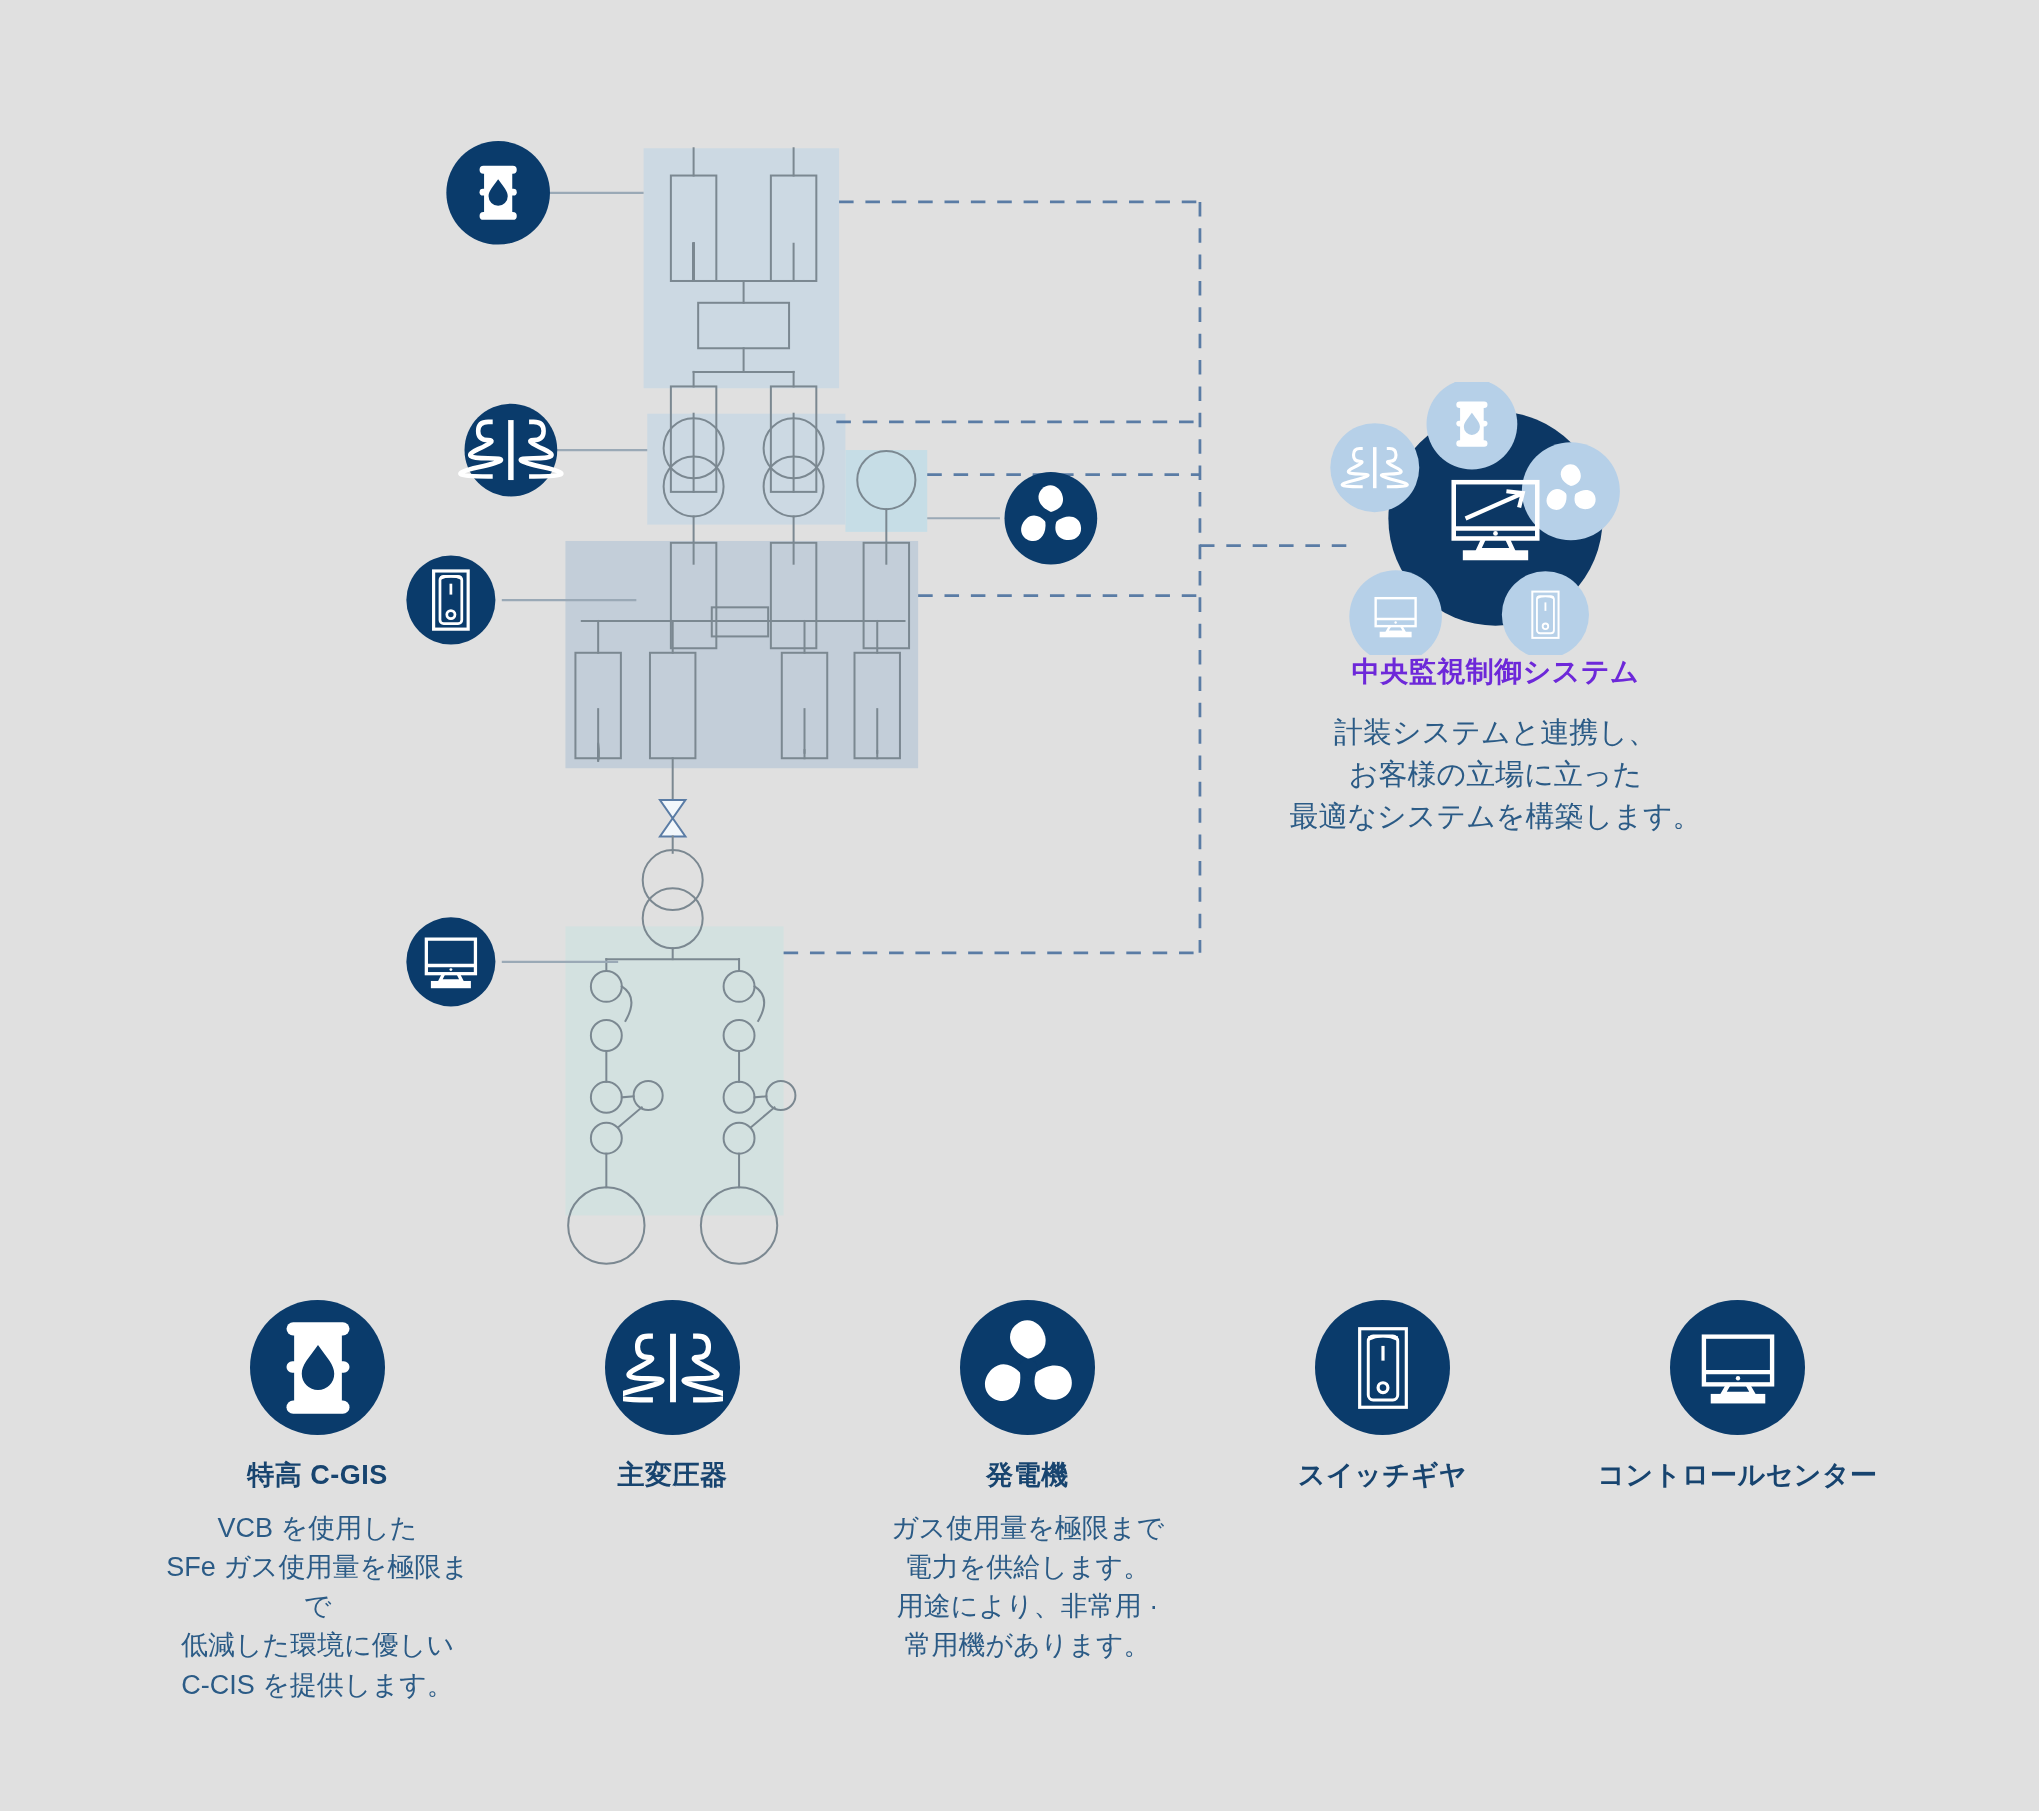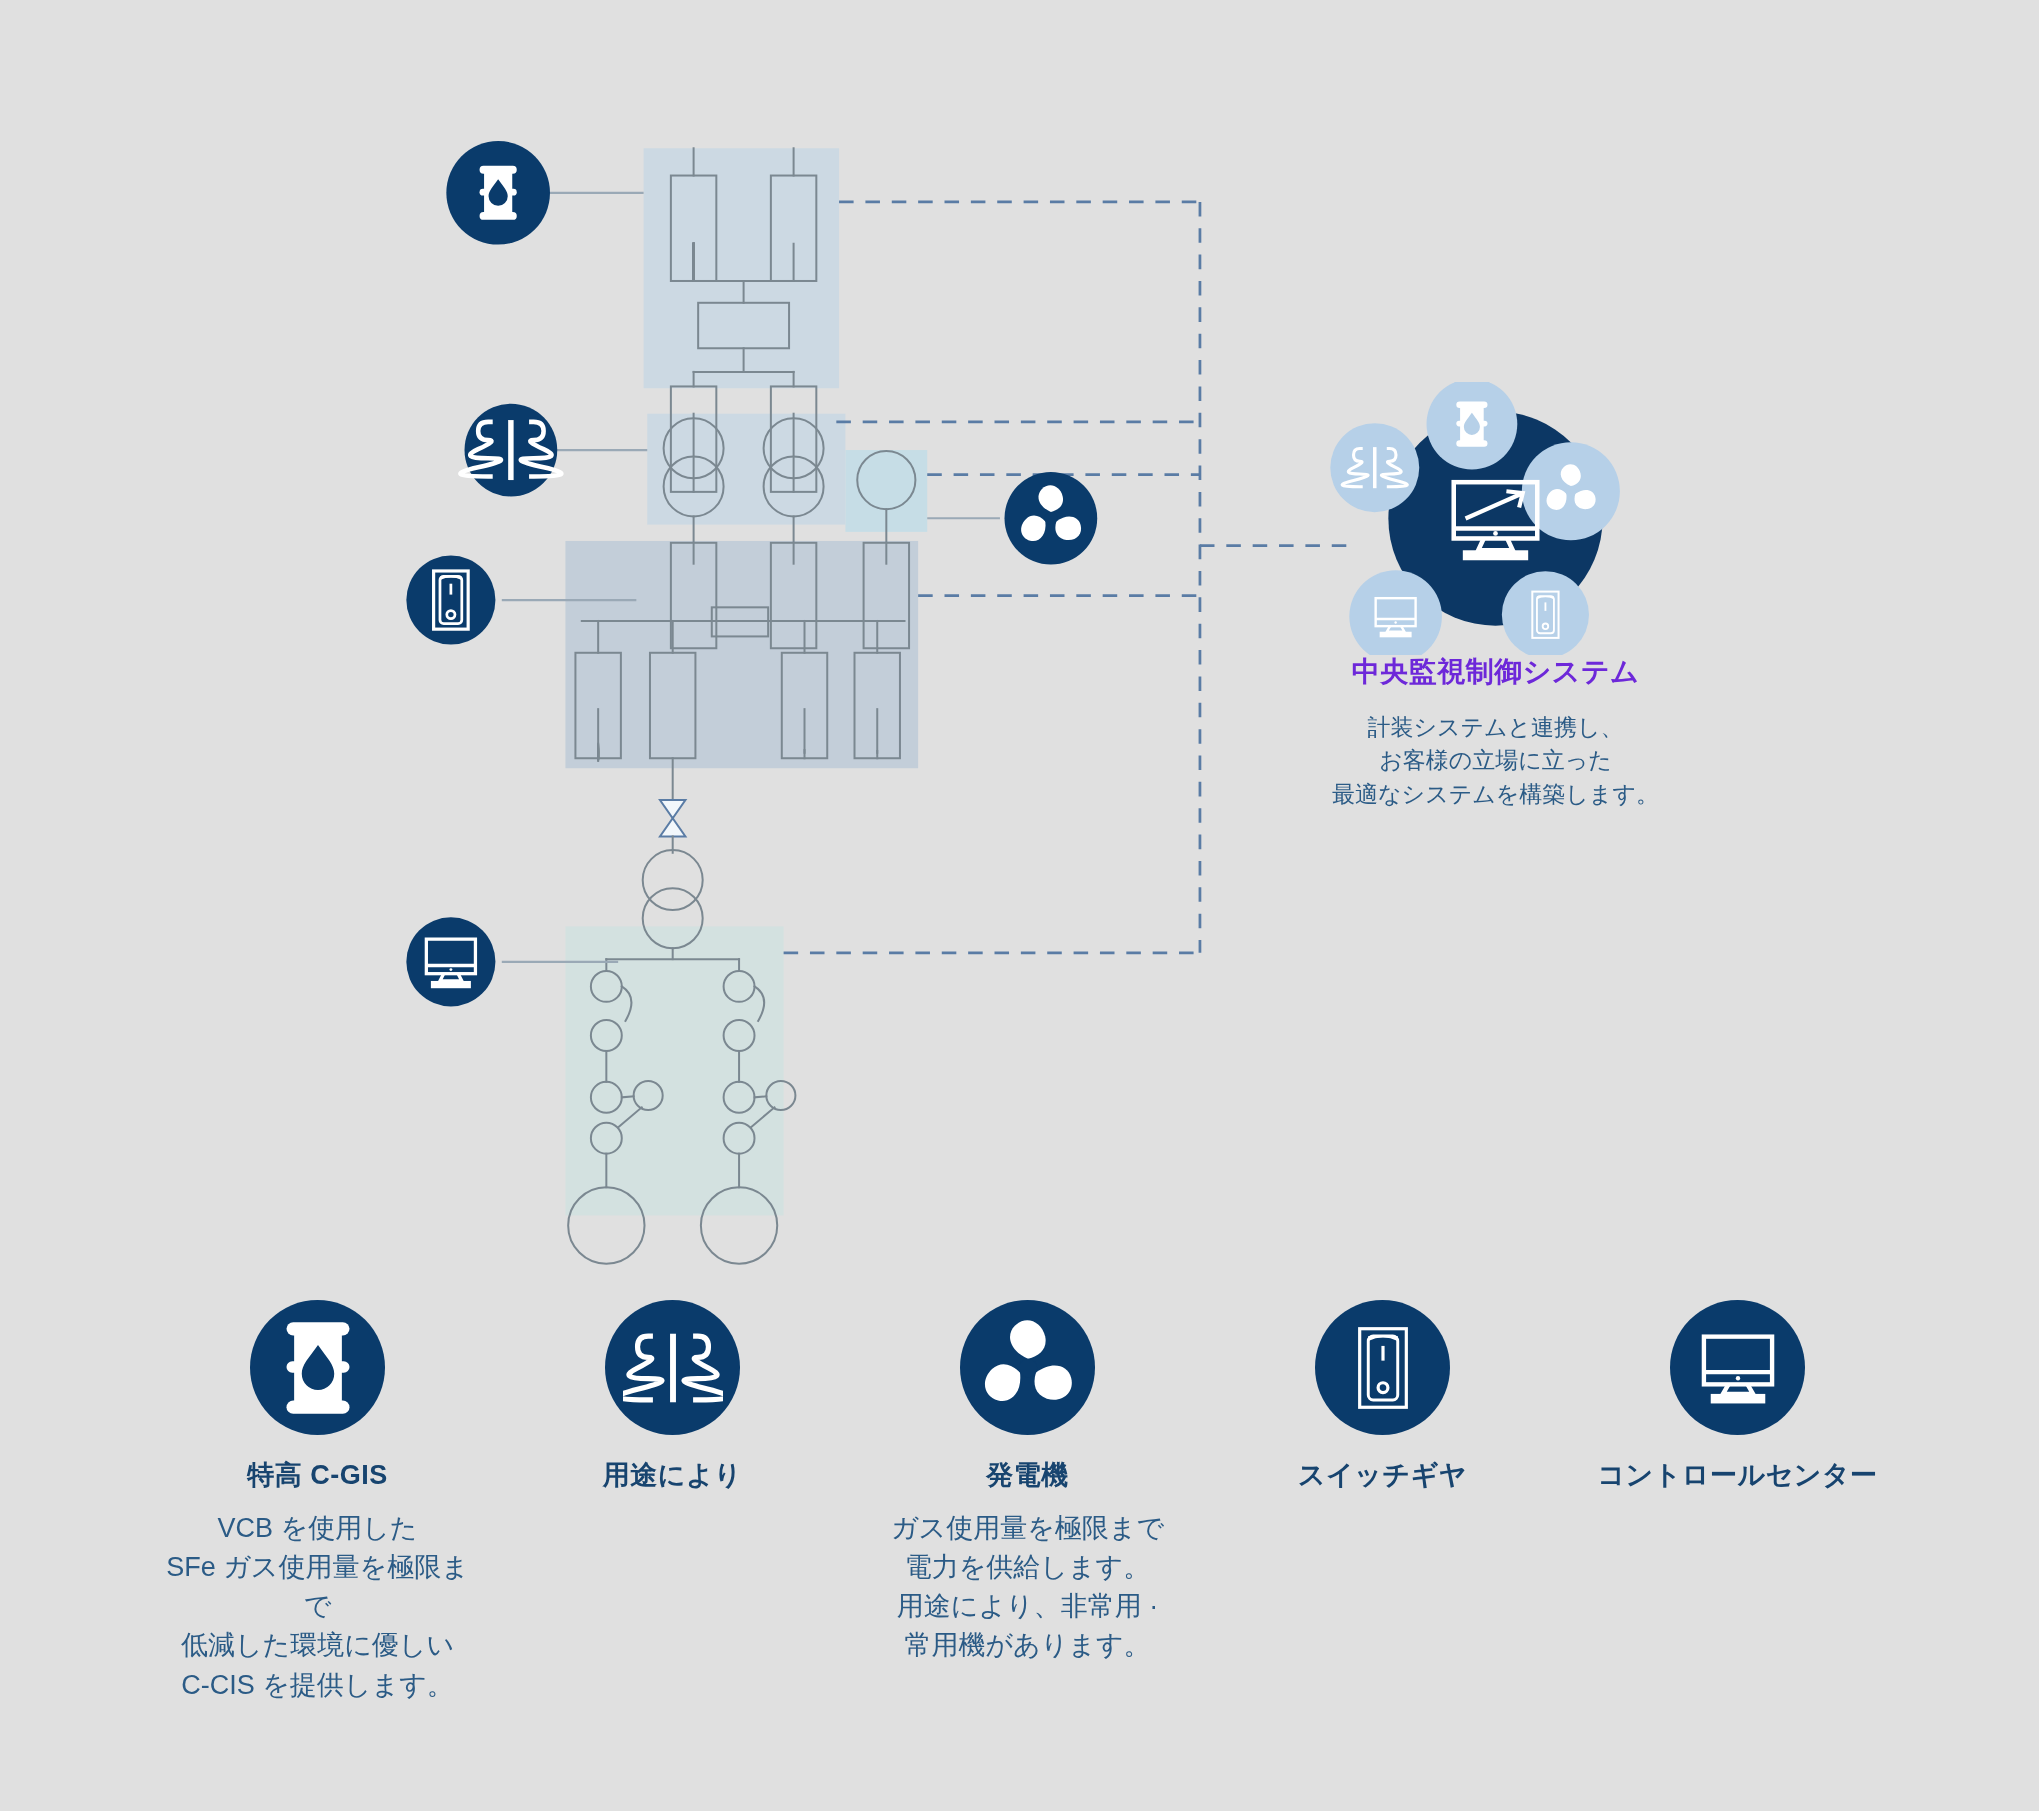--- a/index.html
+++ b/index.html
@@ -35,21 +35,21 @@
     line-height:1.45;white-space:pre-line;
   }
 
   
   .hub{position:absolute;left:1323px;top:382px;width:345px;height:273px;}
   .hub-caption{
     position:absolute;left:1268px;top:653px;width:455px;text-align:center;
   }
   .hub-title{font-size:28px;font-weight:bold;color:#6d28d9;letter-spacing:0.5px;}
   .hub-desc{
-    margin-top:20px;font-size:23px;color:#2b5b86;line-height:1.45;
+    margin-top:20px;font-size:29px;color:#2b5b86;line-height:1.45;
     white-space:pre-line;
   }
 </style>
 </head>
 <body>
 
 <div id="stage">
 
   <svg class="layer" viewBox="0 0 2243 1992">
     <defs>
@@ -359,21 +359,21 @@
     <div class="legend-item">
       <div class="legend-badge">
         <svg viewBox="0 0 110 110" width="100" height="100">
           <g transform="translate(55,55) scale(1.3)" stroke="#ffffff" fill="none" stroke-width="4.4">
             <path d="M-17 -27 h-4 q-9 0 -9 9 t9 9 t-9 9 t9 9 t-9 9 t9 9 h4"></path>
             <path d="M17 -27 h4 q9 0 9 9 t-9 9 t9 9 t-9 9 t9 9 t-9 9 h-4"></path>
             <line x1="0" y1="-29" x2="0" y2="29" stroke-width="5"></line>
           </g>
         </svg>
       </div>
-      <div class="legend-title">用途により</div>
+      <div class="legend-title">主変圧器</div>
     </div>
 
     <div class="legend-item">
       <div class="legend-badge">
         <svg viewBox="0 0 110 110" width="100" height="100">
           <g transform="translate(55,55) scale(1.45)" fill="#ffffff">
             <path d="M0 -7 C -14 -13 -17 -25 -10 -32 C -2 -40 10 -36 13 -24 C 15 -15 9 -9 0 -7 Z" transform="rotate(0)"></path>
             <path d="M0 -7 C -14 -13 -17 -25 -10 -32 C -2 -40 10 -36 13 -24 C 15 -15 9 -9 0 -7 Z" transform="rotate(120)"></path>
             <path d="M0 -7 C -14 -13 -17 -25 -10 -32 C -2 -40 10 -36 13 -24 C 15 -15 9 -9 0 -7 Z" transform="rotate(240)"></path>
             <circle cx="0" cy="0" r="7" fill="#0a3b6b"></circle>

